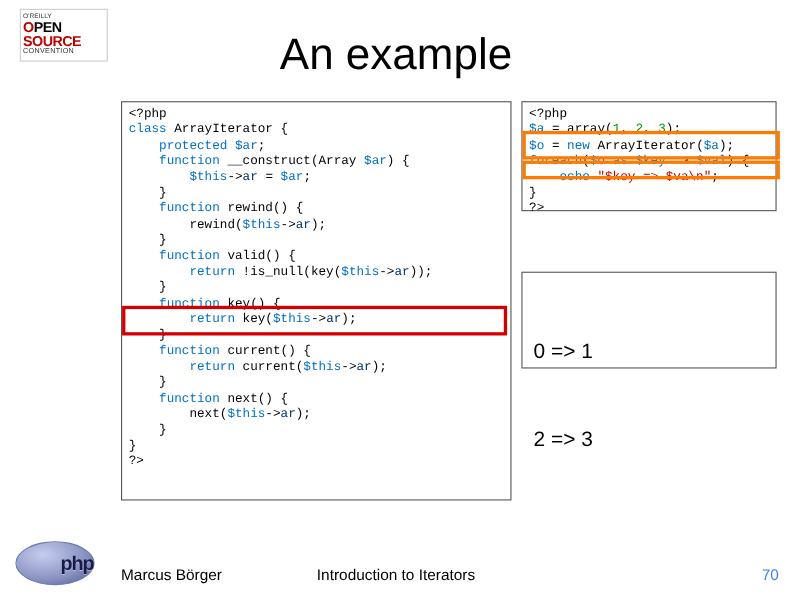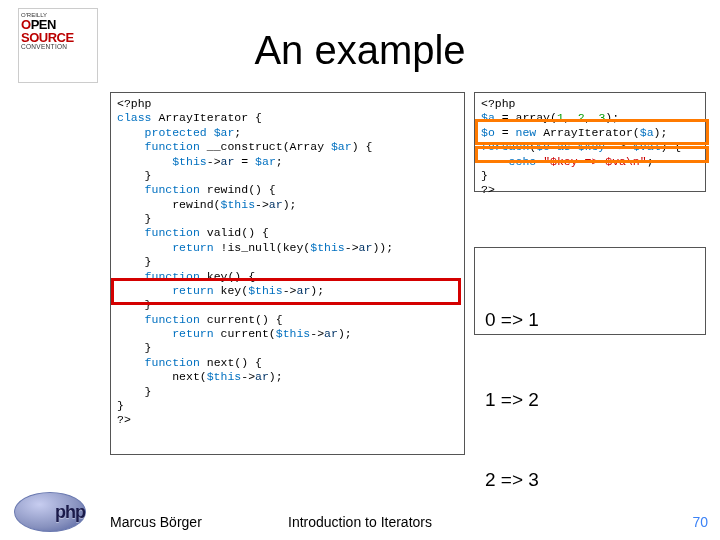--- a/index.html
+++ b/index.html
@@ -9,21 +9,21 @@
     background: #fff;
     font-family: Verdana, Arial, sans-serif;
     position: relative;
     overflow: hidden;
   }
   .logo-oreilly {
     position: absolute;
     top: 8px;
     left: 18px;
     width: 80px;
-    height: 75px;
+    height: 48px;
     border: 0.5px solid #ccc;
     background: #fff;
     font-size: 7px;
     line-height: 1;
     padding: 3px 2px;
   }
   .logo-oreilly .small { font-size: 6px; color: #333; }
   .logo-oreilly .big1 { font-weight: 900; font-size: 13px; letter-spacing: -0.5px; }
   .logo-oreilly .big1 .o { color: #b00; }
   .logo-oreilly .big2 { font-weight: 900; font-size: 13px; letter-spacing: -0.5px; color: #b00; }
@@ -154,21 +154,20 @@
 <div class="codebox box-right-top">&lt;?php
 <span class="var">$a</span> = array(<span class="num">1</span>, <span class="num">2</span>, <span class="num">3</span>);
 <span class="var">$o</span> = <span class="kw">new</span> ArrayIterator(<span class="var">$a</span>);
 <span class="kw">foreach</span>(<span class="var">$o</span> <span class="kw">as</span> <span class="var">$key</span> =&gt; <span class="var">$val</span>) {
     <span class="kw">echo</span> <span class="str">"$key =&gt; $va\n"</span>;
 }
 ?&gt;</div>
 
 <div class="codebox box-right-bot">
   <div>0 =&gt; 1</div>
-  <div>1 =&gt; 2</div>
   <div>2 =&gt; 3</div>
 </div>
 
 <div class="hl-red hl-red1"></div>
 <div class="hl-org hl-org1"></div>
 <div class="hl-org hl-org2"></div>
 
 <div class="php-logo">
   <span>php</span>
 </div>

